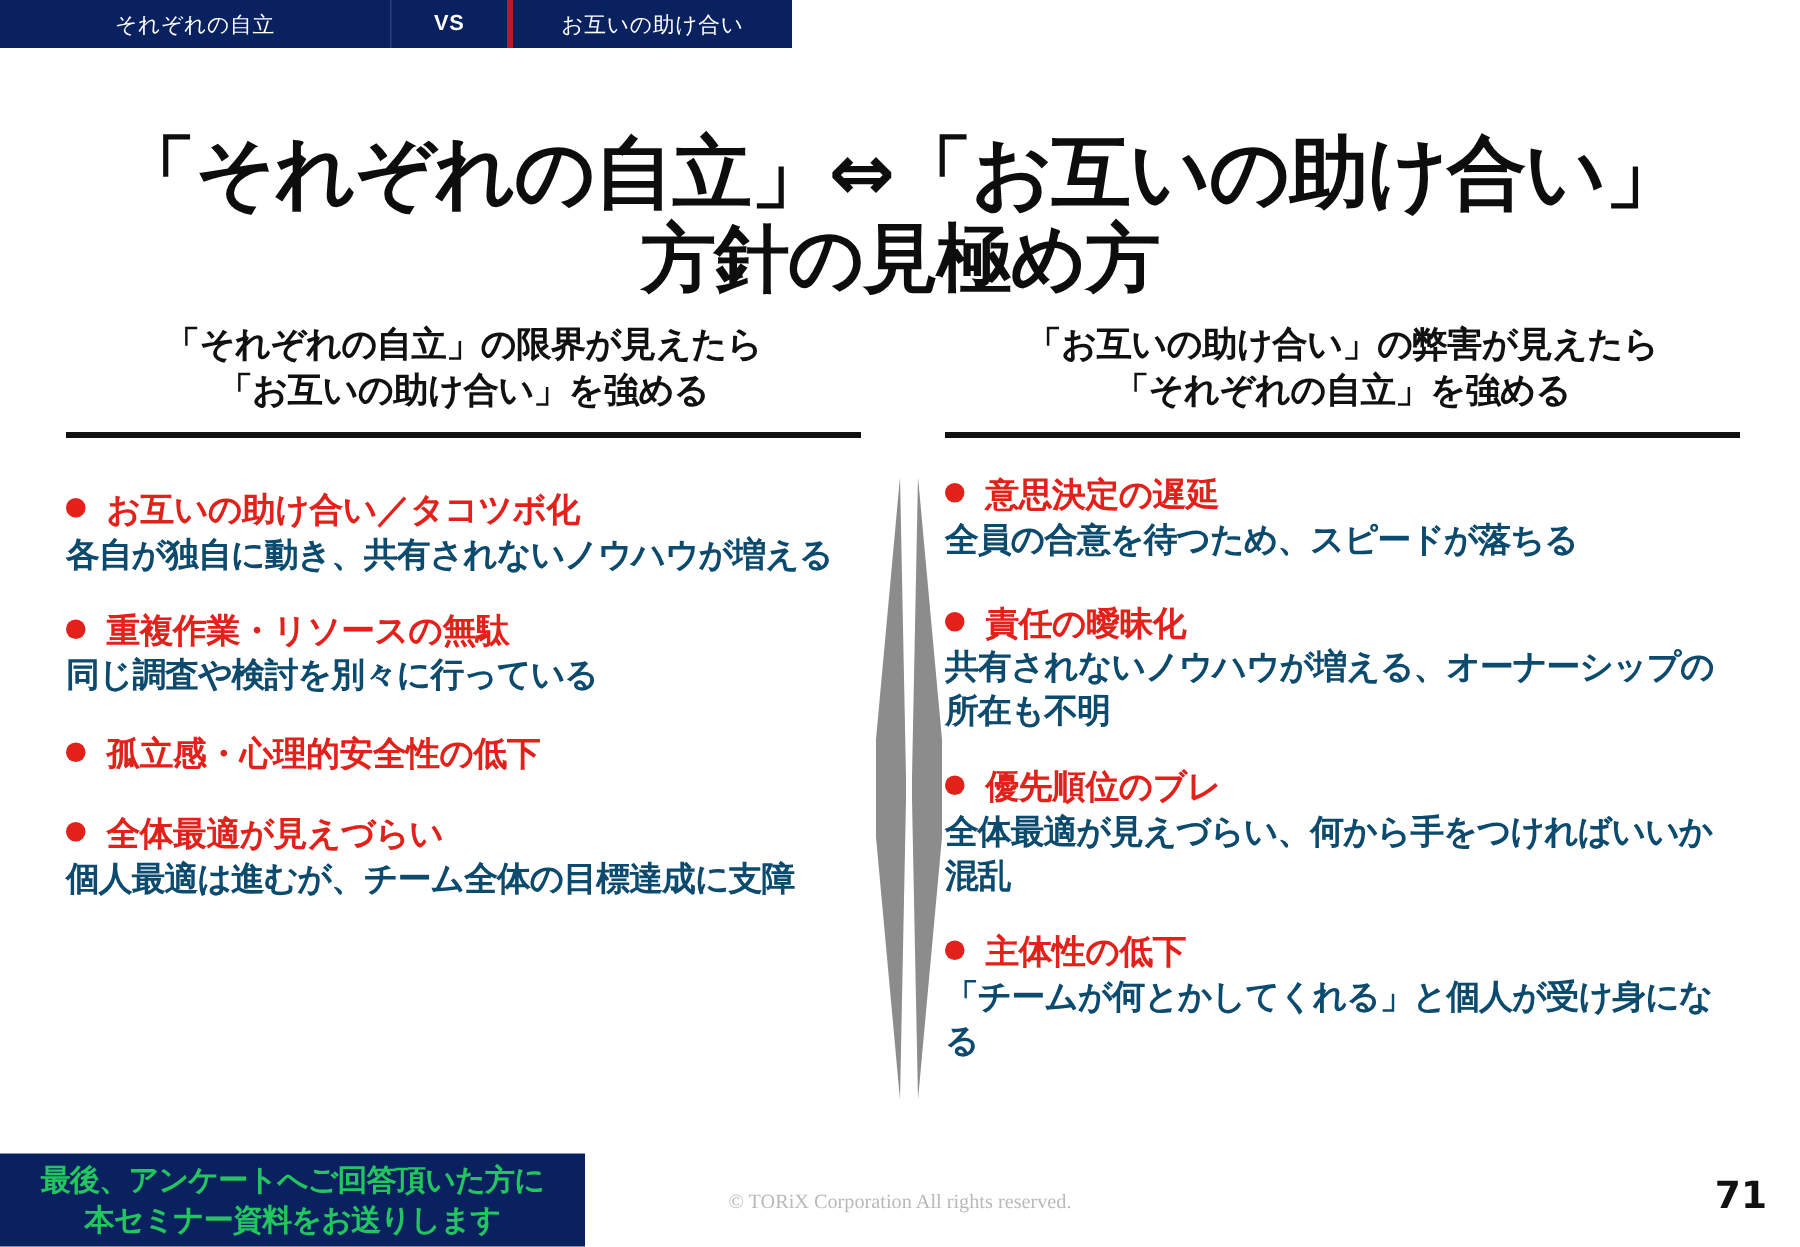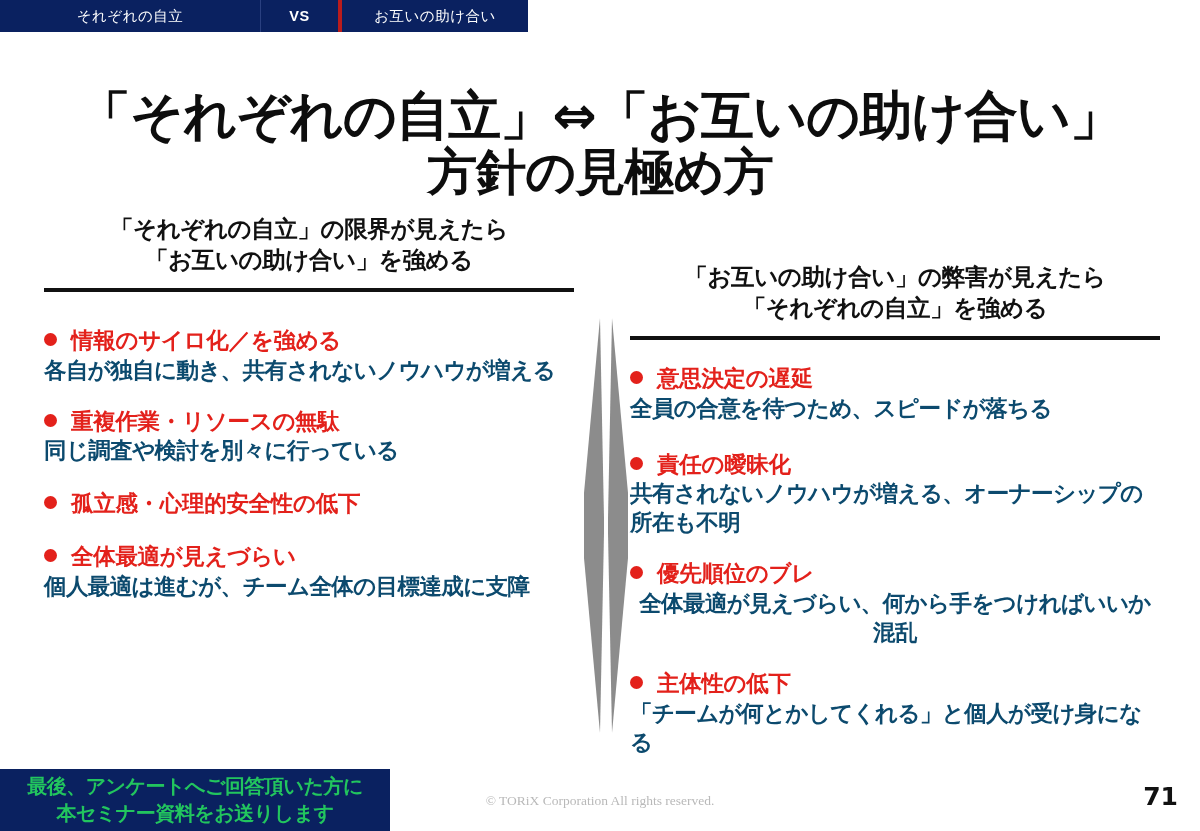--- a/index.html
+++ b/index.html
@@ -69,21 +69,21 @@
     top: 214px;
     width: 1096px;
     height: 545px;
   }
   .column {
     position: absolute;
     top: 0;
     width: 530px;
   }
   .column.left  { left: 44px; }
-  .column.right { left: 630px; margin-top: 48px; }
+  .column.right { left: 630px; }
 
   .col-head {
     text-align: center;
     font-family: "DejaVu Sans", "Liberation Sans", sans-serif;
     font-weight: 700;
     color: #111111;
     font-size: 23.5px;
     line-height: 1.34;
     letter-spacing: -0.4px;
     white-space: nowrap;
@@ -132,21 +132,21 @@
     margin-top: 1px;
   }
 
   
   .column.left  .items .item:nth-child(1) { margin-bottom: 22px; }
   .column.left  .items .item:nth-child(2) { margin-bottom: 24px; }
   .column.left  .items .item:nth-child(3) { margin-bottom: 24px; }
   .column.right .items { margin-top: 24px; }
   .column.right .items .item:nth-child(1) { margin-bottom: 27px; }
   .column.right .items .item:nth-child(2) { margin-bottom: 22px; }
-  .column.right .items .item:nth-child(3) { margin-bottom: 23px; text-align: center; }
+  .column.right .items .item:nth-child(3) { margin-bottom: 23px; }
 
   
   #center-arrow {
     position: absolute;
     left: 578px;
     top: 318px;
     width: 56px;
     height: 415px;
   }
 
@@ -219,21 +219,21 @@
     <div class="col-head">
       <div>「それぞれの自立」の限界が見えたら</div>
       <div>「お互いの助け合い」を強める</div>
     </div>
     <div class="col-rule"></div>
     <div class="items">
 
       <div class="item">
         <div class="item-head">
           <span class="bullet-dot"></span>
-          <span>情報のサイロ化／を強める</span>
+          <span>お互いの助け合い／タコツボ化</span>
         </div>
         <div class="item-body">各自が独自に動き、共有されないノウハウが増える</div>
       </div>
 
       <div class="item">
         <div class="item-head">
           <span class="bullet-dot"></span>
           <span>重複作業・リソースの無駄</span>
         </div>
         <div class="item-body">同じ調査や検討を別々に行っている</div>

